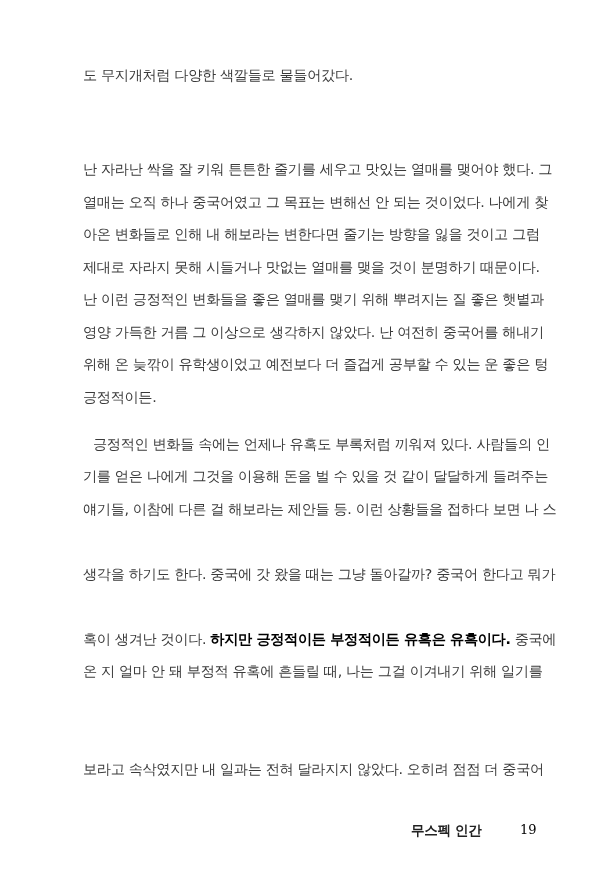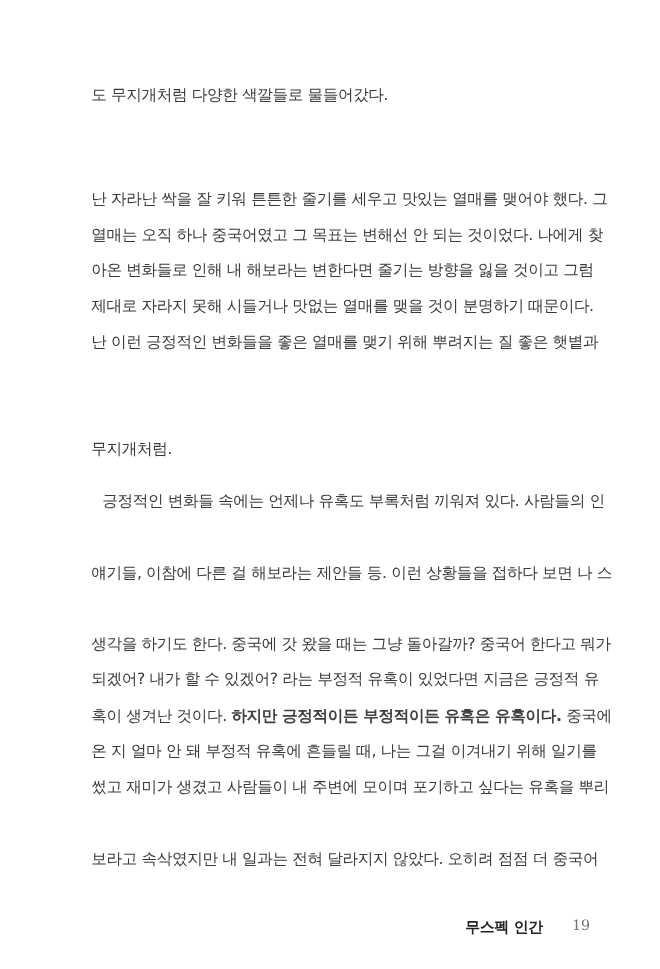--- a/index.html
+++ b/index.html
@@ -1,57 +1,58 @@
 <!DOCTYPE html>
 <html><head>
 <meta charset="utf-8">
 <style>
   html, body { margin: 0; padding: 0; }
   body {
     width: 600px; height: 881px; background: #ffffff; position: relative; overflow: hidden;
     font-family: "DejaVu Sans", "Liberation Sans", sans-serif;
     color: #3a3a3a;
   }
-  .page { position: absolute; left: 0; top: 16px; width: 600px; height: 749px; }
+  .page { position: absolute; left: 0; top: 4px; width: 600px; height: 749px; }
   .line {
     position: absolute; left: 83px; width: 455px;
     font-size: 14.2px; line-height: 20px; white-space: nowrap;
     letter-spacing: -0.35px; text-align: justify; text-align-last: justify;
   }
   .line.last { text-align-last: left; }
   .line.indent { left: 93px; width: 445px; }
-  .bold { font-weight: bold; color: #404040; }
+  .bold { font-weight: bold; color: #000000; }
   .footer-title {
     position: absolute; left: 411px; top: 818px;
-    font-size: 13.5px; font-weight: bold; color: #222; letter-spacing: -0.3px; margin-left: 12px;
+    font-size: 13.5px; font-weight: bold; color: #222; letter-spacing: -0.3px;
   }
   .page-number {
     position: absolute; left: 520px; top: 818px;
     font-family: "DejaVu Serif", "Liberation Serif", serif;
-    font-size: 13px; color: #737373;
+    font-size: 13px; color: #000000;
   }
 </style>
 </head>
 <body>
 
 <div class="page">
 
   <div class="line last" style="top:61px">도 무지개처럼 다양한 색깔들로 물들어갔다.</div>
 
   <div class="line" style="top:155px">난 자라난 싹을 잘 키워 튼튼한 줄기를 세우고 맛있는 열매를 맺어야 했다. 그</div>
   <div class="line" style="top:188px">열매는 오직 하나 중국어였고 그 목표는 변해선 안 되는 것이었다. 나에게 찾</div>
   <div class="line" style="top:220px">아온 변화들로 인해 내 해보라는 변한다면 줄기는 방향을 잃을 것이고 그럼</div>
   <div class="line" style="top:253px">제대로 자라지 못해 시들거나 맛없는 열매를 맺을 것이 분명하기 때문이다.</div>
   <div class="line" style="top:285px">난 이런 긍정적인 변화들을 좋은 열매를 맺기 위해 뿌려지는 질 좋은 햇볕과</div>
-  <div class="line last" style="top:383px">무지개처럼.</div>
+  <div class="line" style="top:318px">영양 가득한 거름 그 이상으로 생각하지 않았다. 난 여전히 중국어를 해내기</div>
+  <div class="line" style="top:350px">위해 온 늦깎이 유학생이었고 예전보다 더 즐겁게 공부할 수 있는 운 좋은 텅</div>
+  <div class="line last" style="top:383px">긍정적이든.</div>
 
   <div class="line indent" style="top:430px">긍정적인 변화들 속에는 언제나 유혹도 부록처럼 끼워져 있다. 사람들의 인</div>
+  <div class="line" style="top:462px">기를 얻은 나에게 그것을 이용해 돈을 벌 수 있을 것 같이 달달하게 들려주는</div>
   <div class="line" style="top:495px">얘기들, 이참에 다른 걸 해보라는 제안들 등. 이런 상황들을 접하다 보면 나 스</div>
   <div class="line" style="top:560px">생각을 하기도 한다. 중국에 갓 왔을 때는 그냥 돌아갈까? 중국어 한다고 뭐가</div>
-  <div class="line" style="top:592px">되겠어? 내가 할 수 있겠어? 라는 부정적 유혹이 있었다면 지금은 긍정적 유</div>
   <div class="line" style="top:625px"><span>혹이 생겨난 것이다. </span><span class="bold">하지만 긍정적이든 부정적이든 유혹은 유혹이다.</span><span> 중국에</span></div>
   <div class="line" style="top:657px">온 지 얼마 안 돼 부정적 유혹에 흔들릴 때, 나는 그걸 이겨내기 위해 일기를</div>
-  <div class="line" style="top:690px">썼고 재미가 생겼고 사람들이 내 주변에 모이며 포기하고 싶다는 유혹을 뿌리</div>
   <div class="line" style="top:755px">보라고 속삭였지만 내 일과는 전혀 달라지지 않았다. 오히려 점점 더 중국어</div>
 
   <div class="footer-title">무스펙 인간</div>
   <div class="page-number">19</div>
 </div>
 
 </body></html>

